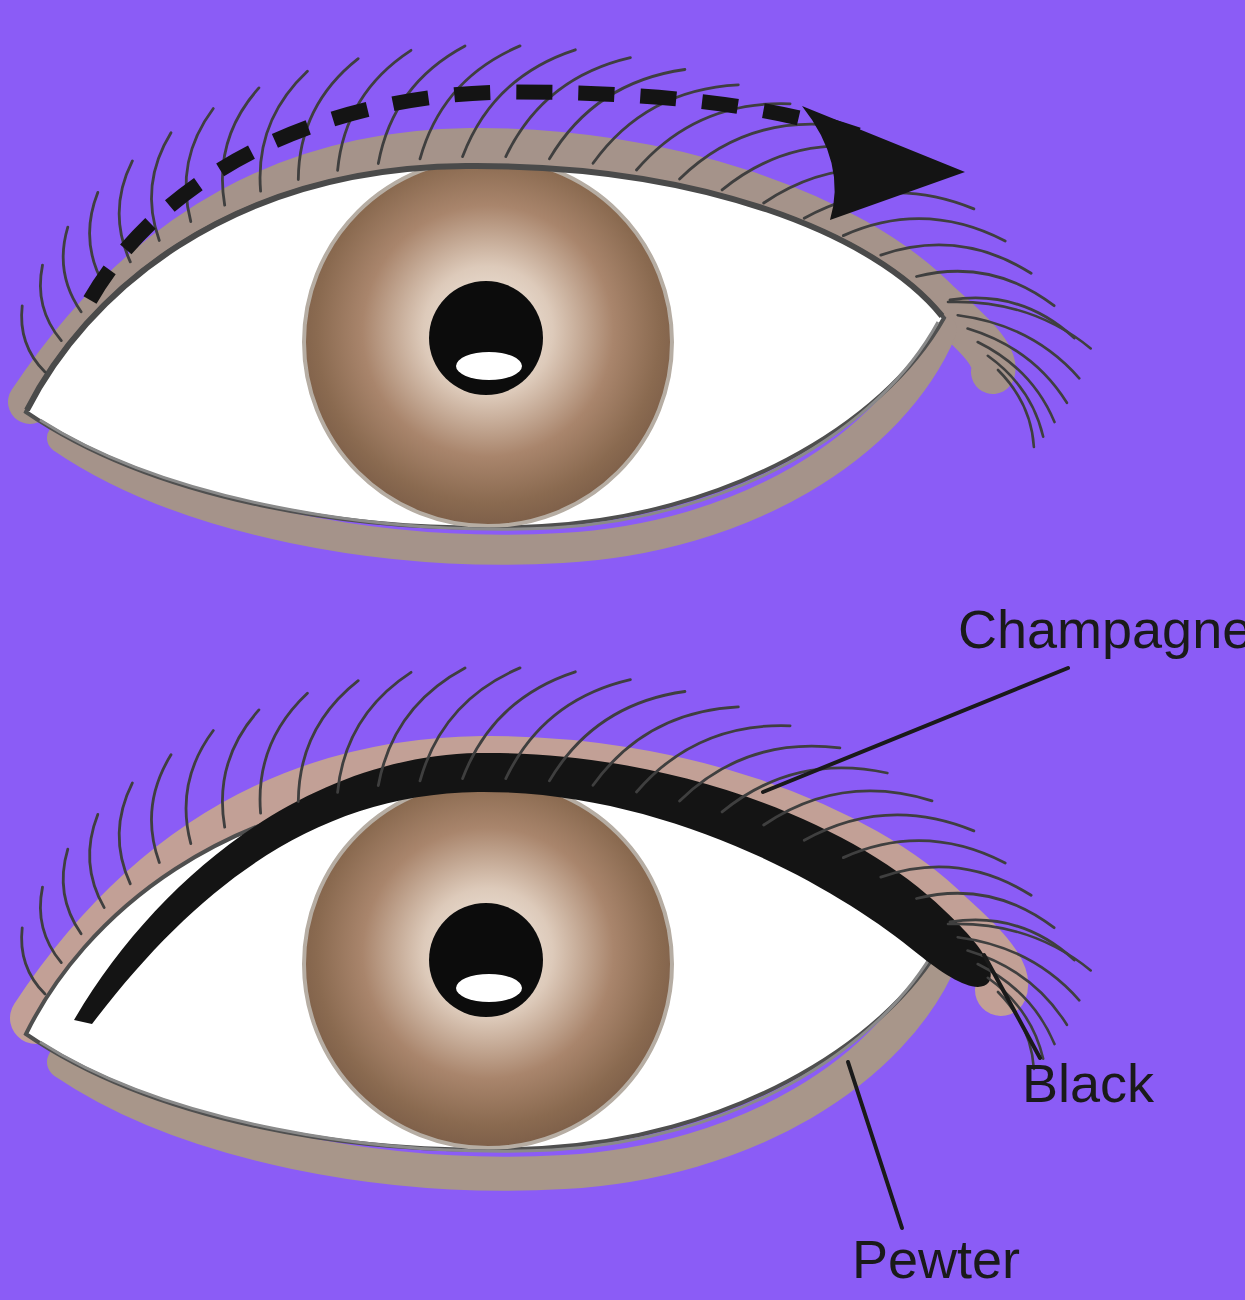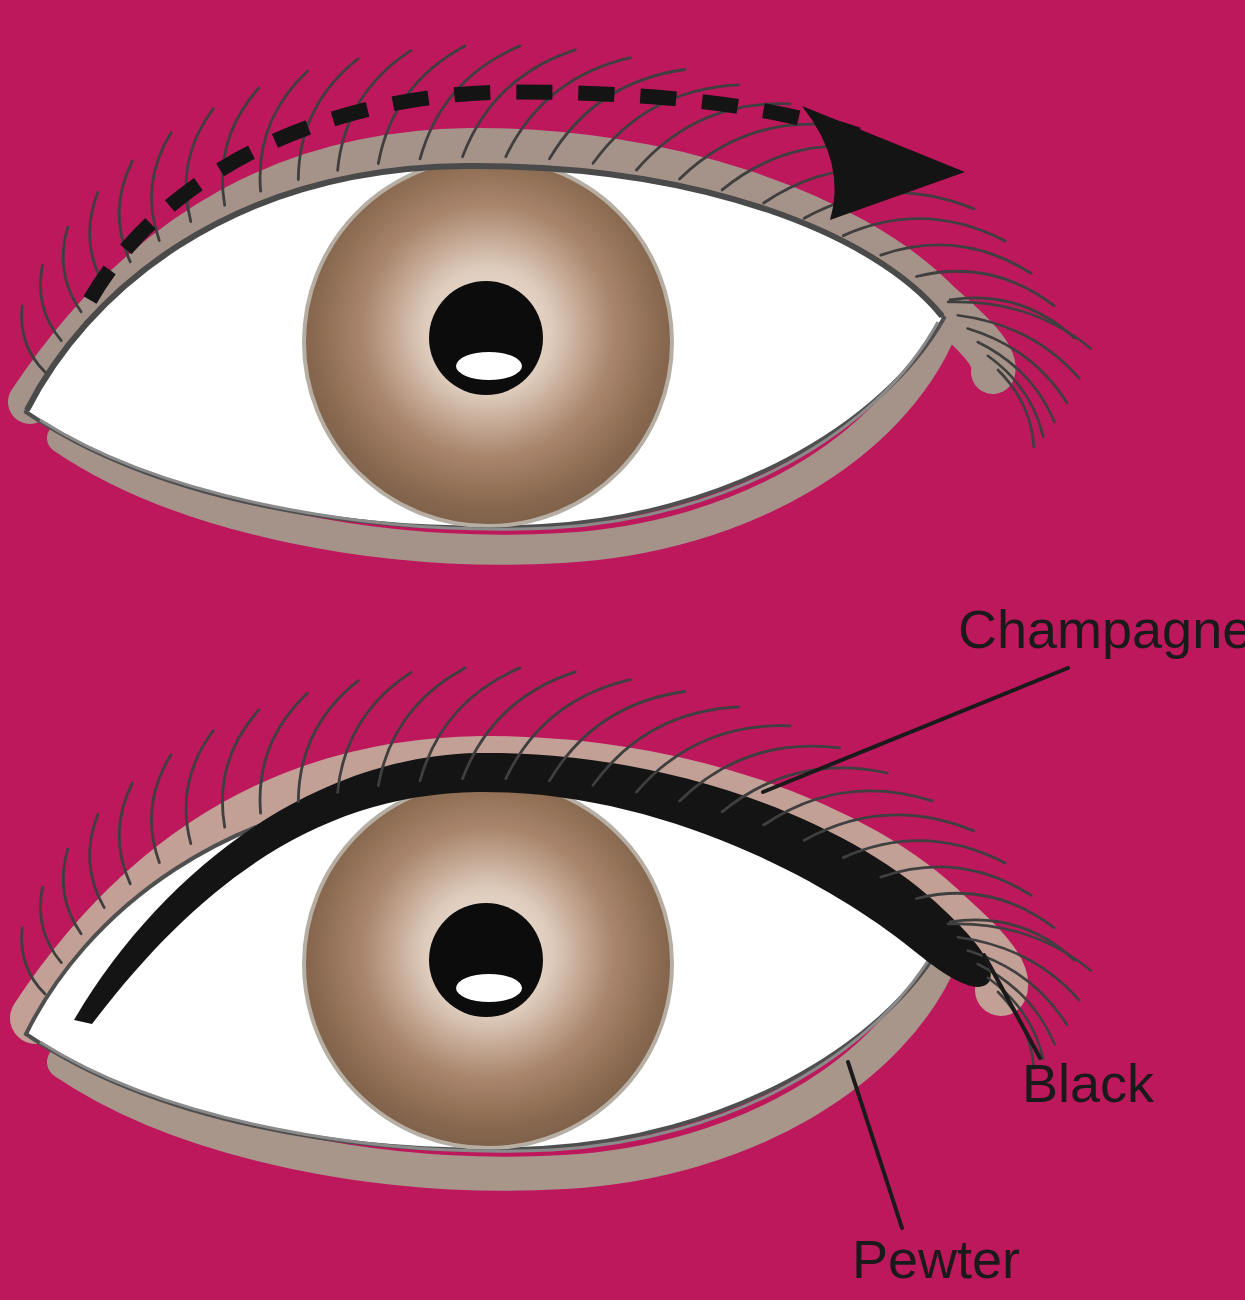--- a/index.html
+++ b/index.html
@@ -1,19 +1,19 @@
 <!DOCTYPE html>
 <html><head>
 <meta charset="utf-8">
 <style>
   html,body{margin:0;padding:0;background:#ffffff;}
   .figure-wrap{
     position:relative;
     width:1245px;height:1300px;
-    background:#be185d;
+    background:#8b5cf6;
     overflow:hidden;
     font-family:"Liberation Sans", sans-serif;
   }
   svg{display:block;}
   text.diagram-label{
     font-family:"Liberation Sans", sans-serif;
     font-size:54px;
     fill:#1a1a1a;
   }
 </style>

